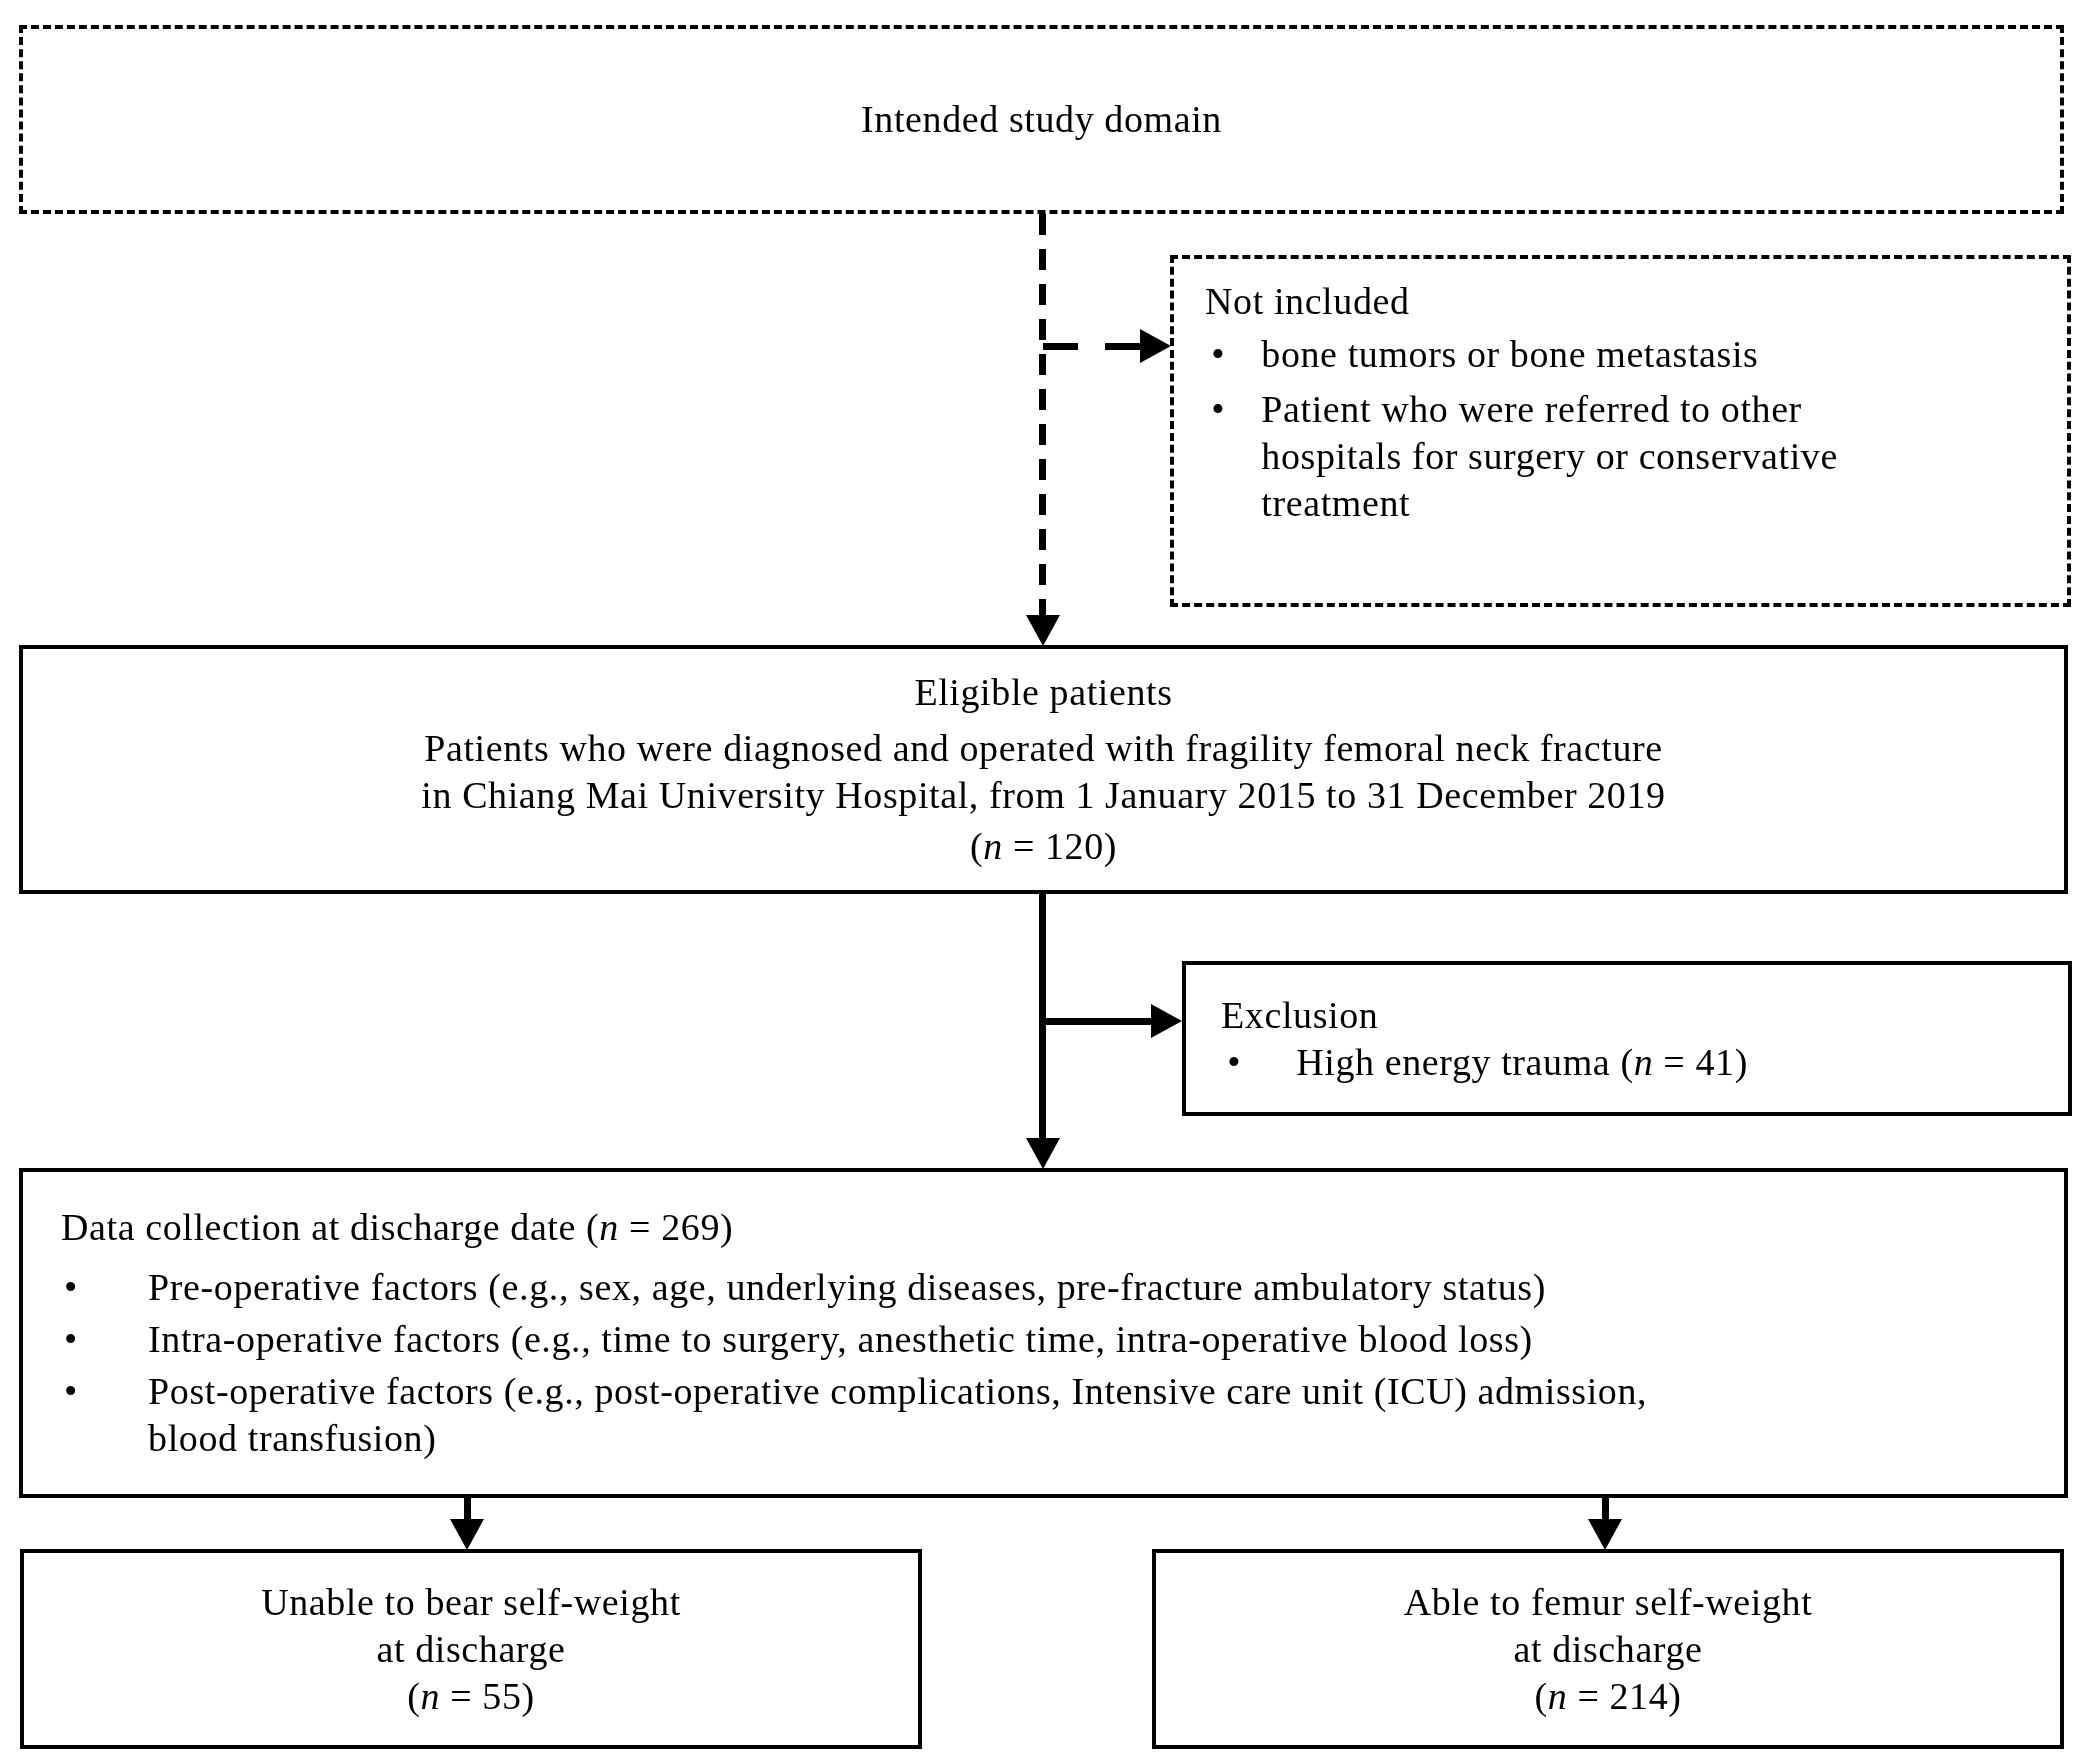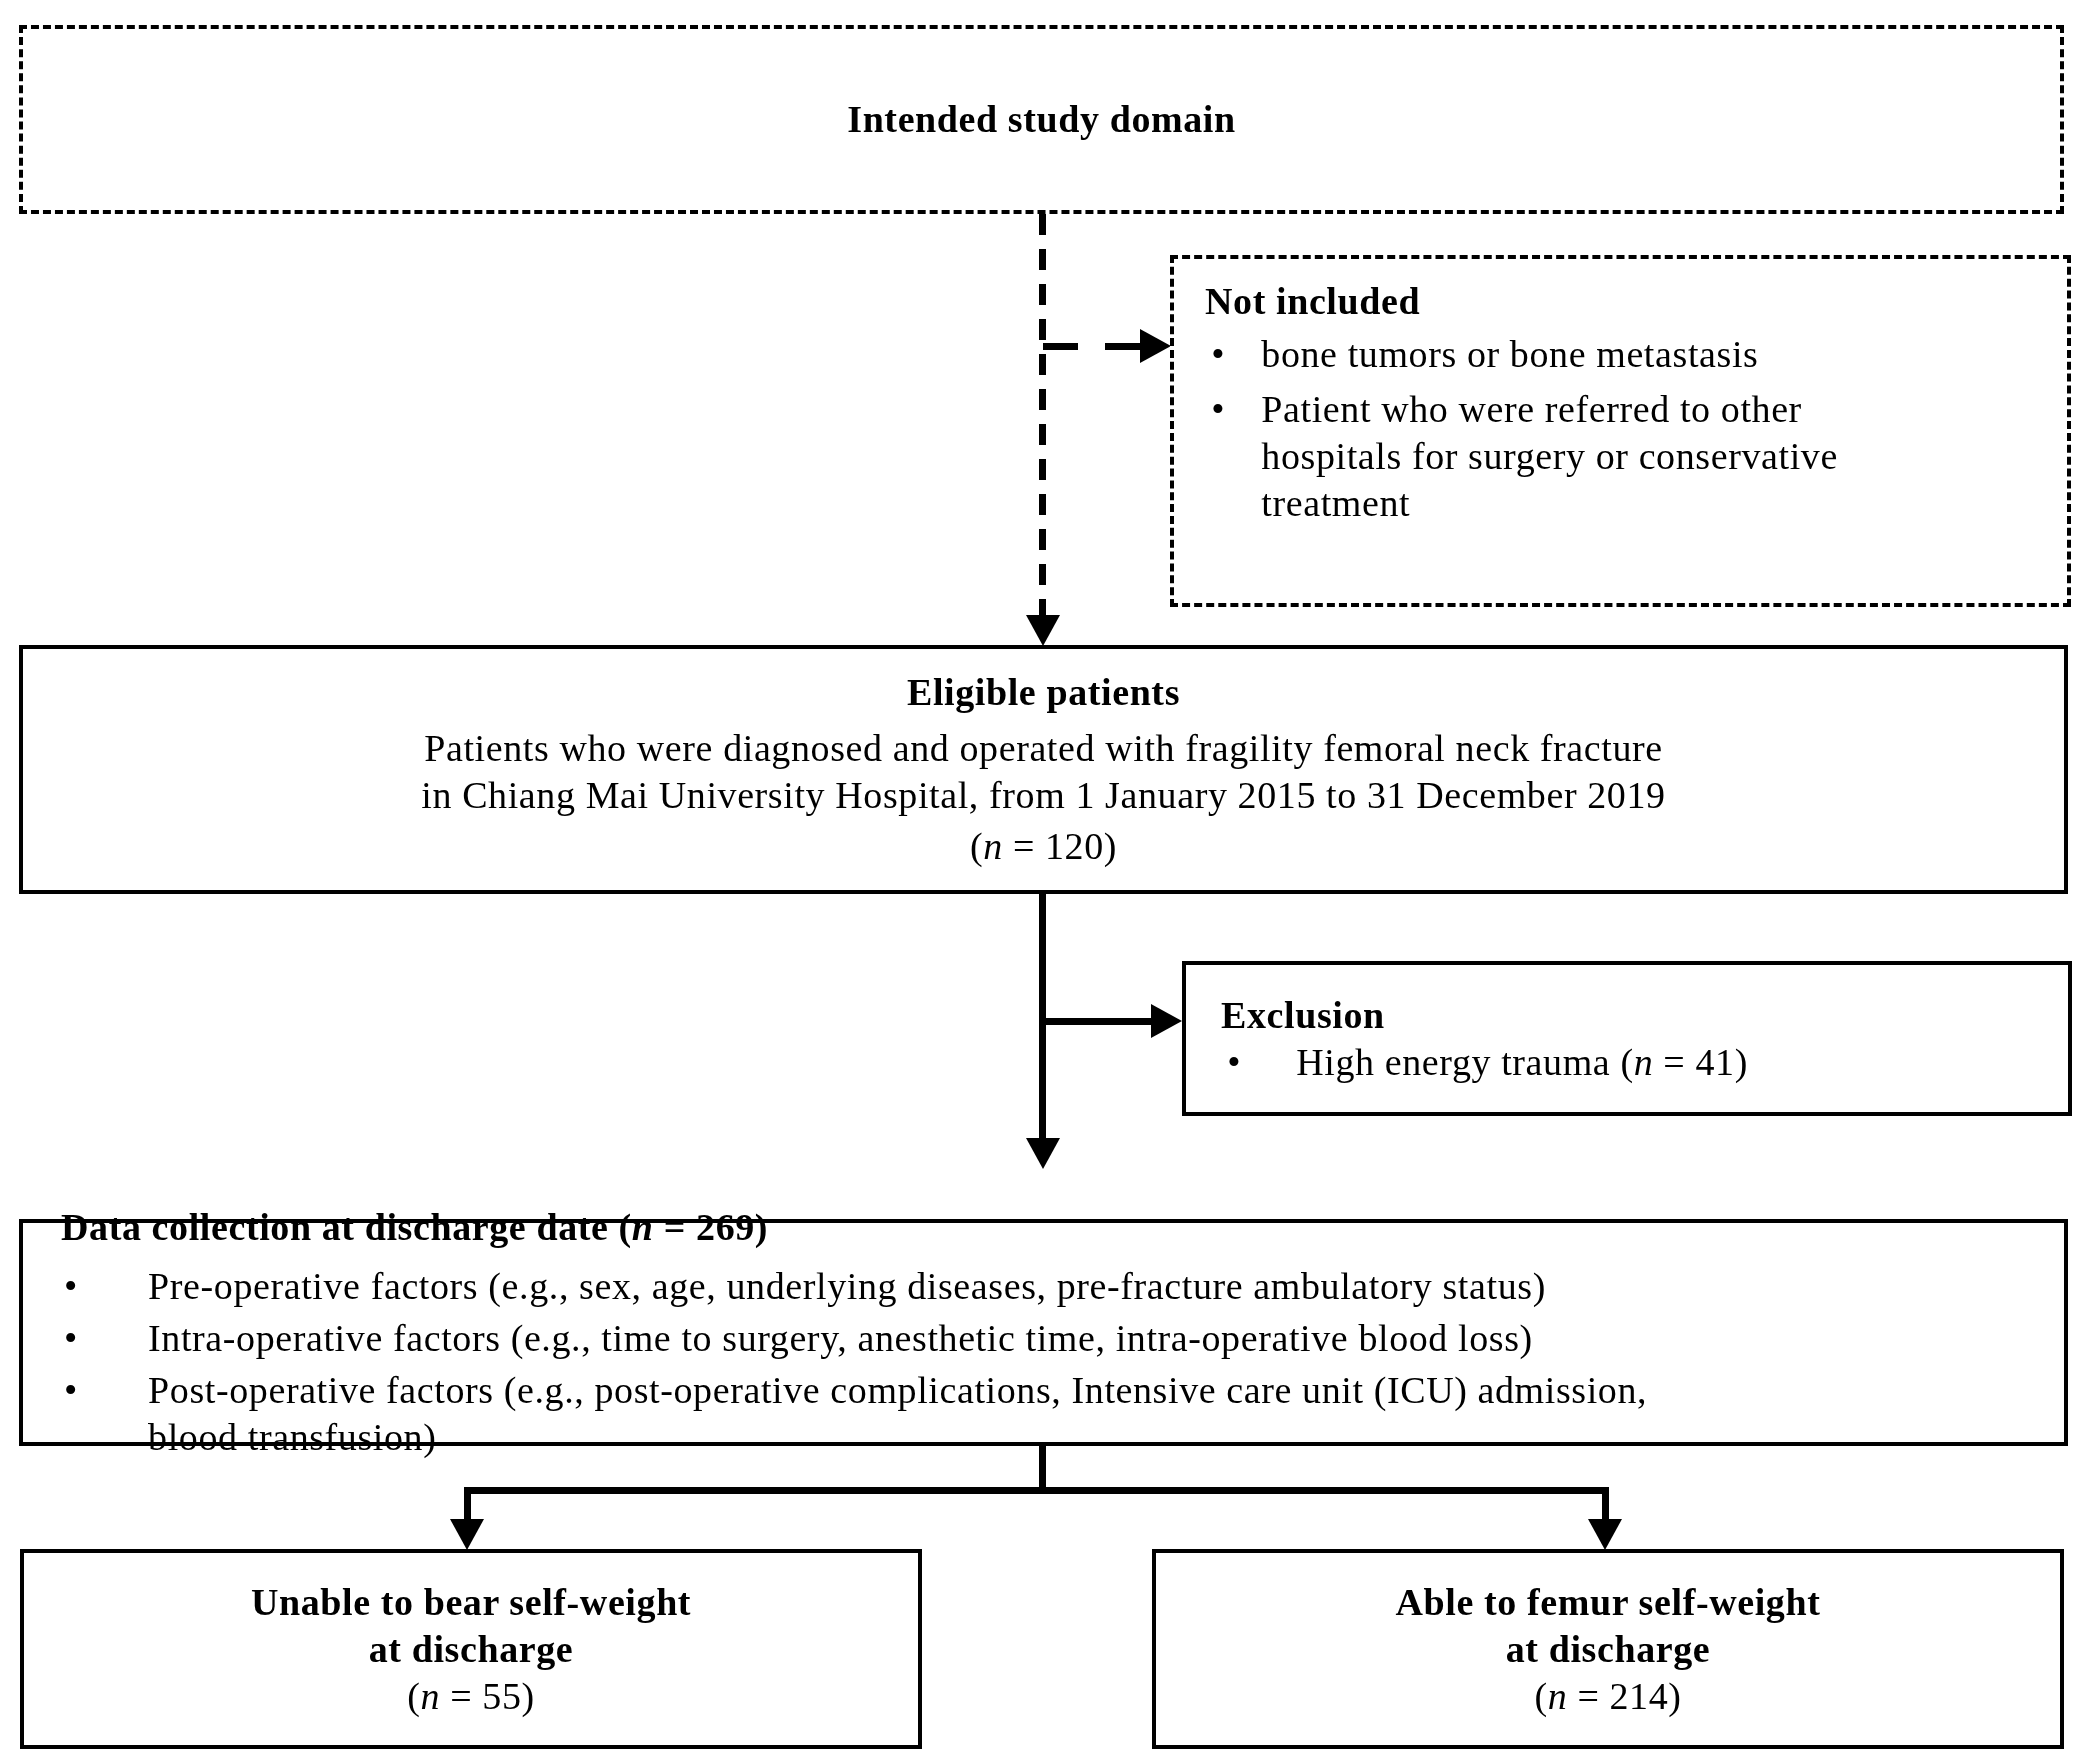--- a/index.html
+++ b/index.html
@@ -4,21 +4,21 @@
 <style>
   html,body{margin:0;padding:0;background:#ffffff;}
   body{
     width:2087px;height:1760px;position:relative;overflow:hidden;
     font-family:"Liberation Serif","DejaVu Serif",serif;
     font-size:38px;line-height:47px;letter-spacing:0.6px;color:#000;
   }
   .box{position:absolute;background:#fff;box-sizing:border-box;}
   .solid{border:4.4px solid #000;}
   .dashedb{border:4.4px dashed #000;}
-  .hd{font-weight:bold;}
+  .hd{font-weight:normal;}
   .it{font-style:italic;}
   .bl{display:block;white-space:nowrap;}
   .center-col{display:flex;flex-direction:column;align-items:center;justify-content:center;text-align:center;height:100%;}
   .left-col{display:flex;flex-direction:column;justify-content:center;height:100%;}
   .brow{display:flex;align-items:flex-start;}
   .bmark{flex:0 0 auto;text-align:left;}
   
   .line{position:absolute;}
   .vsolid{width:7px;background:#000;}
   .hsolid{height:7px;background:#000;}
@@ -87,21 +87,21 @@
 <div class="box solid" style="left:1182px;top:961px;width:890px;height:155px;padding:0 12.6px 0 35px;">
   <div class="left-col">
     <span class="bl hd">Exclusion</span>
     <div class="brow" style="margin-left:6.3px;">
       <span class="bmark" style="width:69px;">•</span>
       <span class="bl"><span>High energy trauma (</span><span class="it">n</span><span> = 41)</span></span>
     </div>
   </div>
 </div>
 
-<div class="box solid" style="left:19px;top:1219px;width:2049px;height:227px;padding:0 19px 0 38px;">
+<div class="box solid" style="left:19px;top:1168px;width:2049px;height:330px;padding:0 19px 0 38px;">
   <div class="left-col">
     <span class="bl hd" style="margin-bottom:12.6px;"><span>Data collection at discharge date (</span><span class="it">n</span><span> = 269)</span></span>
     <div class="brow" style="margin-left:3.1px;">
       <span class="bmark" style="width:84px;">•</span>
       <span>
         <span class="bl">Pre-operative factors (e.g., sex, age, underlying diseases, pre-fracture ambulatory status)</span>
       </span>
     </div>
     <div class="brow" style="margin-left:3.1px;margin-top:5px;">
       <span class="bmark" style="width:84px;">•</span>

